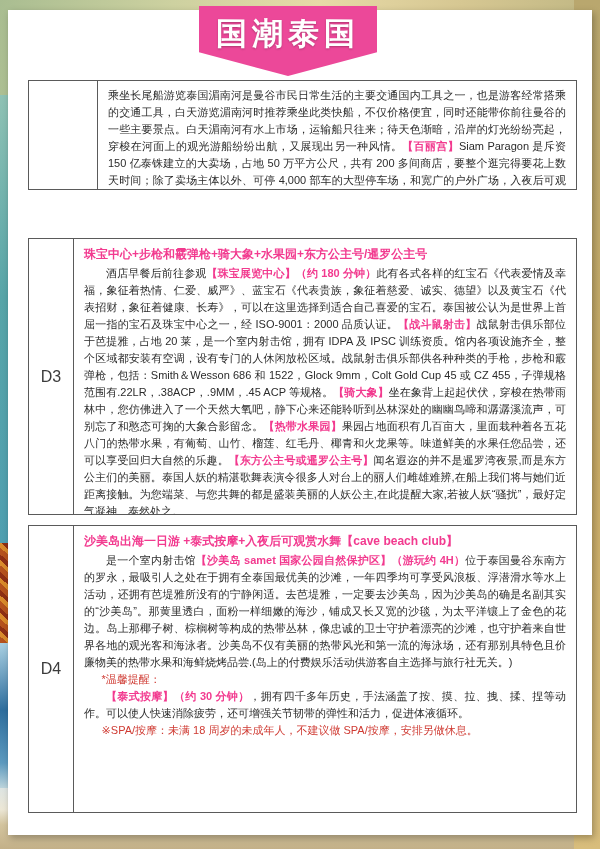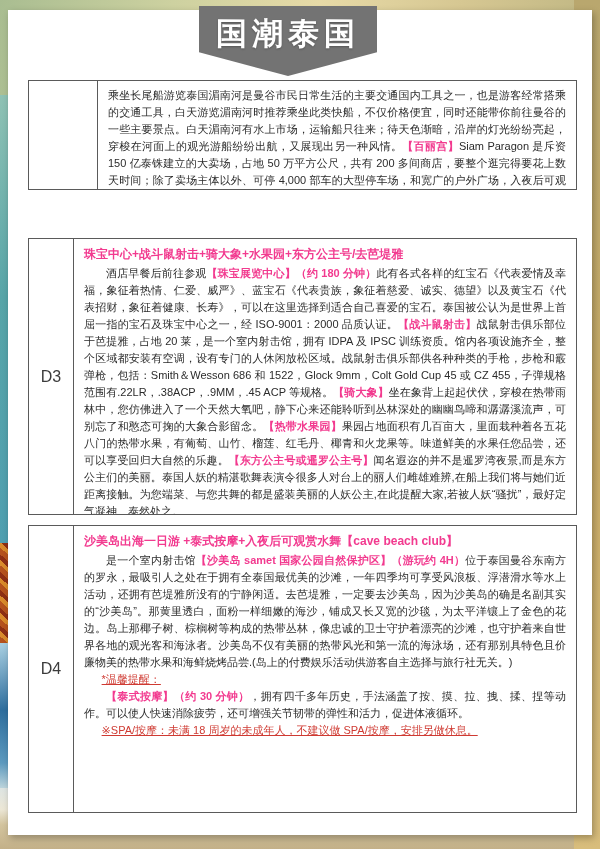--- a/index.html
+++ b/index.html
@@ -20,39 +20,39 @@
     background:repeating-linear-gradient(43deg,#b5521d 0 5px,#d98a2b 5px 9px,#8e2f14 9px 13px);}
   .bg-left-sea{left:0;top:643px;width:28px;height:150px;
     background:linear-gradient(180deg,#a9d0e2 0%,#2e6e9e 45%,#5d9abf 80%,#cfe0e2 100%);}
   .bg-bottom{left:0;top:788px;width:600px;height:61px;
     background:linear-gradient(180deg,#dde4e2 0%,#ece7d6 35%,#d3c49e 60%,#c3b088 100%);}
   
   .page{position:absolute;z-index:1;left:8px;top:10px;width:584px;height:825px;
     background:#ffffff;box-shadow:2px 3px 7px rgba(0,0,0,.28);}
   
   .banner{position:absolute;z-index:3;left:199px;top:6px;width:178px;height:70px;
-    background:#737373;
+    background:#ec4899;
     clip-path:polygon(0 0,100% 0,100% 66%,50% 100%,0 66%);
     display:flex;justify-content:center;}
   .banner-title{color:#fff;font-weight:bold;font-size:31px;letter-spacing:5px;
     margin-top:7px;text-shadow:0 1px 2px rgba(0,0,0,.25);white-space:nowrap;}
   
   .box{position:absolute;z-index:2;left:28px;width:549px;background:#fff;
     border:1px solid #5a5a5a;display:flex;box-sizing:border-box;}
   .box1{top:80px;height:110px;padding-left:24px;}
   .box2{top:238px;height:277px;}
   .box3{top:525px;height:288px;}
   .day-col{width:44px;border-right:1px solid #5a5a5a;display:flex;
     align-items:center;justify-content:center;color:#3c3c3c;font-size:16px;flex:none;}
   .content{flex:1;padding:6px 10px 4px 10px;overflow:hidden;}
   .sec-title{color:#f23a8f;font-weight:bold;font-size:12px;line-height:18px;margin-bottom:2px;}
   .para{font-size:11px;line-height:17px;color:#2b2b2b;text-align:justify;}
   .indent{text-indent:2em;}
   .para .pk{color:#f23a8f;font-weight:bold;}
-  .note-line{font-size:11px;line-height:17px;color:#cf3a32;text-indent:1.6em;text-align:justify;text-decoration:underline;}
+  .note-line{font-size:11px;line-height:17px;color:#cf3a32;text-indent:1.6em;text-align:justify;}
 </style>
 </head>
 <body>
 
 <div class="bg bg-top"></div>
 <div class="bg bg-left-teal"></div>
 <div class="bg bg-left-temple"></div>
 <div class="bg bg-left-sea"></div>
 <div class="bg bg-bottom"></div>
 <div class="bg bg-right"></div>
@@ -67,21 +67,21 @@
   <div class="day-col"></div>
   <div class="content">
     <div class="para"><span>乘坐长尾船游览泰国湄南河是曼谷市民日常生活的主要交通国内工具之一，也是游客经常搭乘的交通工具，白天游览湄南河时推荐乘坐此类快船，不仅价格便宜，同时还能带你前往曼谷的一些主要景点。白天湄南河有水上市场，运输船只往来；待天色渐暗，沿岸的灯光纷纷亮起，穿梭在河面上的观光游船纷纷出航，又展现出另一种风情。</span><span class="pk">【百丽宫】</span><span>Siam Paragon 是斥资 150 亿泰铢建立的大卖场，占地 50 万平方公尺，共有 200 多间商店，要整个逛完得要花上数天时间；除了卖场主体以外、可停 4,000 部车的大型停车场，和宽广的户外广场，入夜后可观赏水舞。这家姿态高调、城镇规模的商场把自己比作一颗多面体宝石，它位于一个六层楼的中庭大厅背后，大厅里面装饰着垂直花园和流水瀑布。这里甚至不像一个购物中心，倒像一座城市花园。</span></div>
 
   </div>
 </div>
 
 <div class="box box2">
   <div class="day-col">D3</div>
   <div class="content">
-    <div class="sec-title">珠宝中心+战斗鼠射击+骑大象+水果园+东方公主号/去芭堤雅</div>
+    <div class="sec-title">珠宝中心+步枪和霰弹枪+骑大象+水果园+东方公主号/暹罗公主号</div>
     <div class="para indent"><span>酒店早餐后前往参观</span><span class="pk">【珠宝展览中心】（约 180 分钟）</span><span>此有各式各样的红宝石《代表爱情及幸福，象征着热情、仁爱、威严》、蓝宝石《代表贵族，象征着慈爱、诚实、德望》以及黄宝石《代表招财，象征着健康、长寿》，可以在这里选择到适合自己喜爱的宝石。泰国被公认为是世界上首屈一指的宝石及珠宝中心之一，经 ISO-9001：2000 品质认证。</span><span class="pk">【战斗鼠射击】</span><span>战鼠射击俱乐部位于芭提雅，占地 20 莱，是一个室内射击馆，拥有 IDPA 及 IPSC 训练资质。馆内各项设施齐全，整个区域都安装有空调，设有专门的人休闲放松区域。战鼠射击俱乐部供各种种类的手枪，步枪和霰弹枪，包括：Smith＆Wesson 686 和 1522，Glock 9mm，Colt Gold Cup 45 或 CZ 455，子弹规格范围有.22LR，.38ACP，.9MM，.45 ACP 等规格。</span><span class="pk">【骑大象】</span><span>坐在象背上起起伏伏，穿梭在热带雨林中，您仿佛进入了一个天然大氧吧，静下心来还能聆听到丛林深处的幽幽鸟啼和潺潺溪流声，可别忘了和憨态可掬的大象合影留念。</span><span class="pk">【热带水果园】</span><span>果园占地面积有几百亩大，里面栽种着各五花八门的热带水果，有葡萄、山竹、榴莲、红毛丹、椰青和火龙果等。味道鲜美的水果任您品尝，还可以享受回归大自然的乐趣。</span><span class="pk">【东方公主号或暹罗公主号】</span><span>闻名遐迩的并不是暹罗湾夜景,而是东方公主们的美丽。泰国人妖的精湛歌舞表演令很多人对台上的丽人们雌雄难辨,在船上我们将与她们近距离接触。为您端菜、与您共舞的都是盛装美丽的人妖公主,在此提醒大家,若被人妖“骚扰”，最好定气凝神、泰然处之。</span></div>
 
   </div>
 </div>
 
 <div class="box box3">
   <div class="day-col">D4</div>
   <div class="content">
     <div class="sec-title">沙美岛出海一日游 +泰式按摩+入夜后可观赏水舞【cave beach club】</div>
     <div class="para indent"><span>是一个室内射击馆</span><span class="pk">【沙美岛 samet 国家公园自然保护区】（游玩约 4H）</span><span>位于泰国曼谷东南方的罗永，最吸引人之处在于拥有全泰国最优美的沙滩，一年四季均可享受风浪板、浮潜滑水等水上活动，还拥有芭堤雅所没有的宁静闲适。去芭堤雅，一定要去沙美岛，因为沙美岛的确是名副其实的“沙美岛”。那黄里透白，面粉一样细嫩的海沙，铺成又长又宽的沙毯，为太平洋镶上了金色的花边。岛上那椰子树、棕榈树等构成的热带丛林，像忠诚的卫士守护着漂亮的沙滩，也守护着来自世界各地的观光客和海泳者。沙美岛不仅有美丽的热带风光和第一流的海泳场，还有那别具特色且价廉物美的热带水果和海鲜烧烤品尝.(岛上的付费娱乐活动供游客自主选择与旅行社无关。)</span></div>

